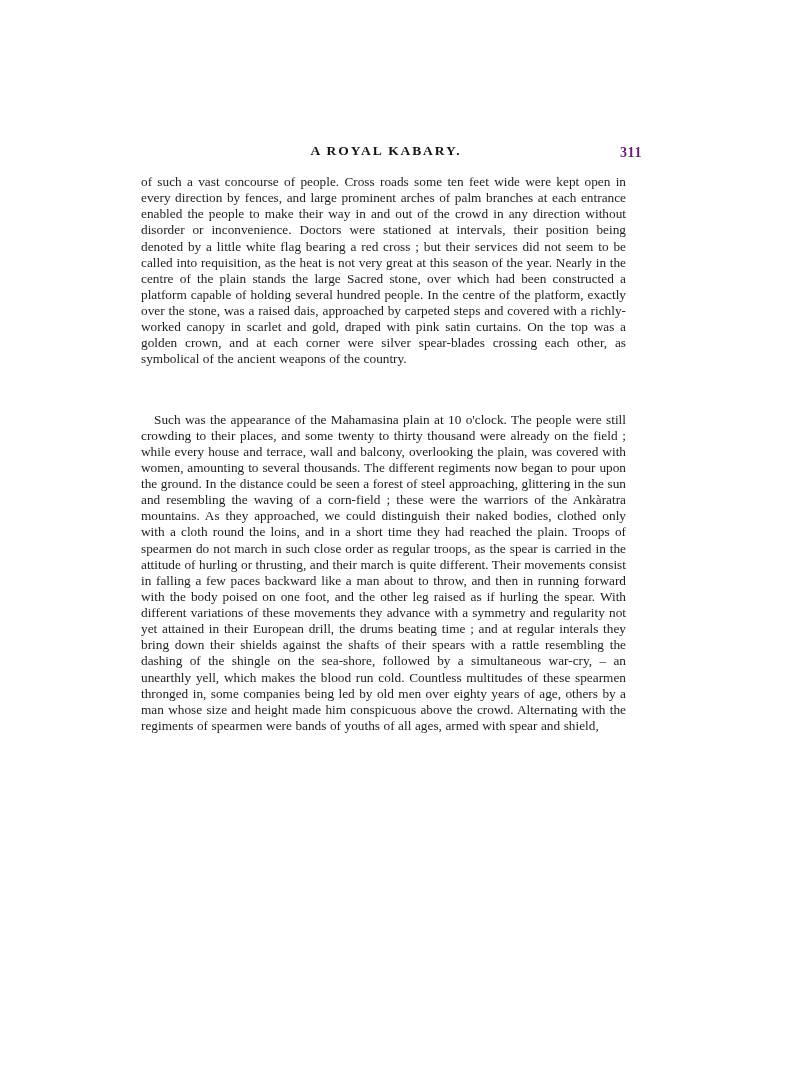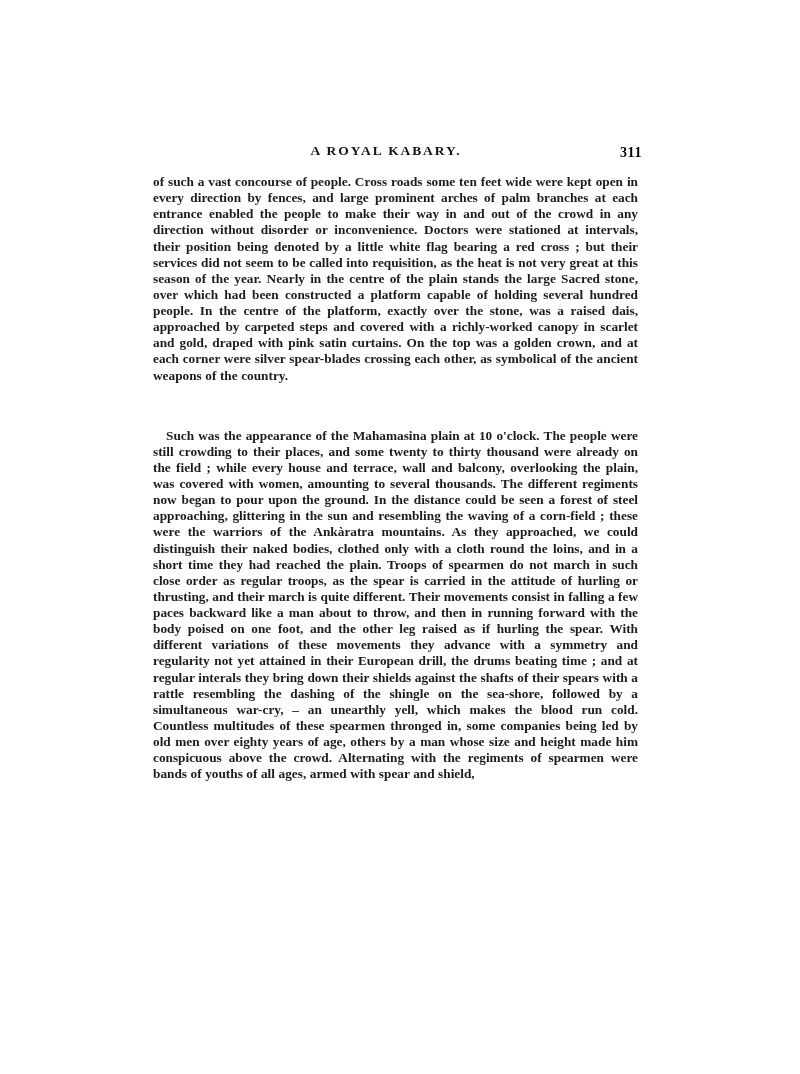--- a/index.html
+++ b/index.html
@@ -37,30 +37,29 @@
     white-space: nowrap;
     transform: translateX(-6px);
   }
   .running-head .folio {
     position: absolute;
     right: 0;
     top: 2px;
     font-size: 14px;
     font-weight: 700;
     letter-spacing: 0.6px;
-    color: #000000;
+    color: #701a75;
     font-variant-numeric: oldstyle-nums;
   }
   
   .textblock {
     position: absolute;
-    left: 153px;
+    left: 141px;
     top: 174px;
     width: 485px;
-    font-weight: bold;
   }
   .para {
     margin: 0;
     font-size: 13.3px;
     line-height: 16.12px;
     text-align: justify;
     text-justify: inter-word;
     color: #1c1c1c;
     hyphens: none;
     word-spacing: 0.2px;

